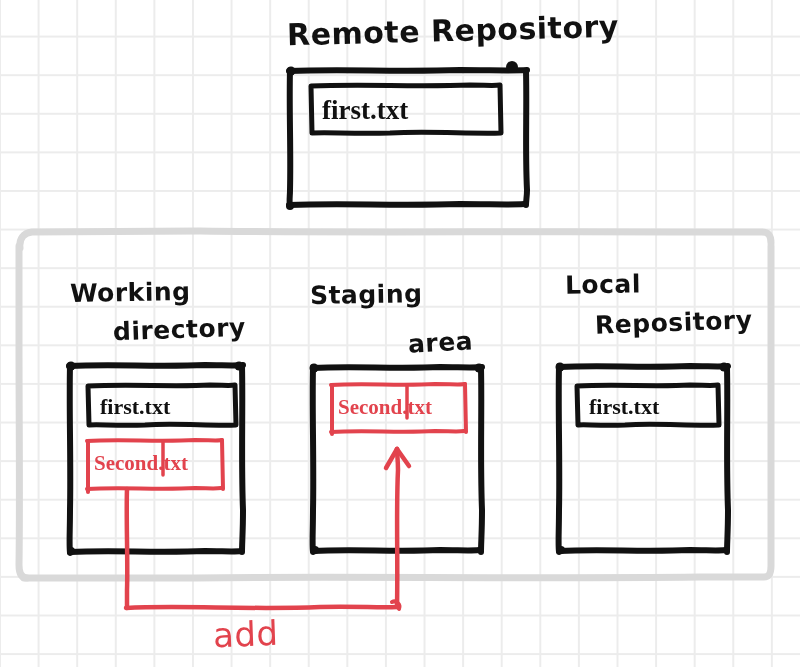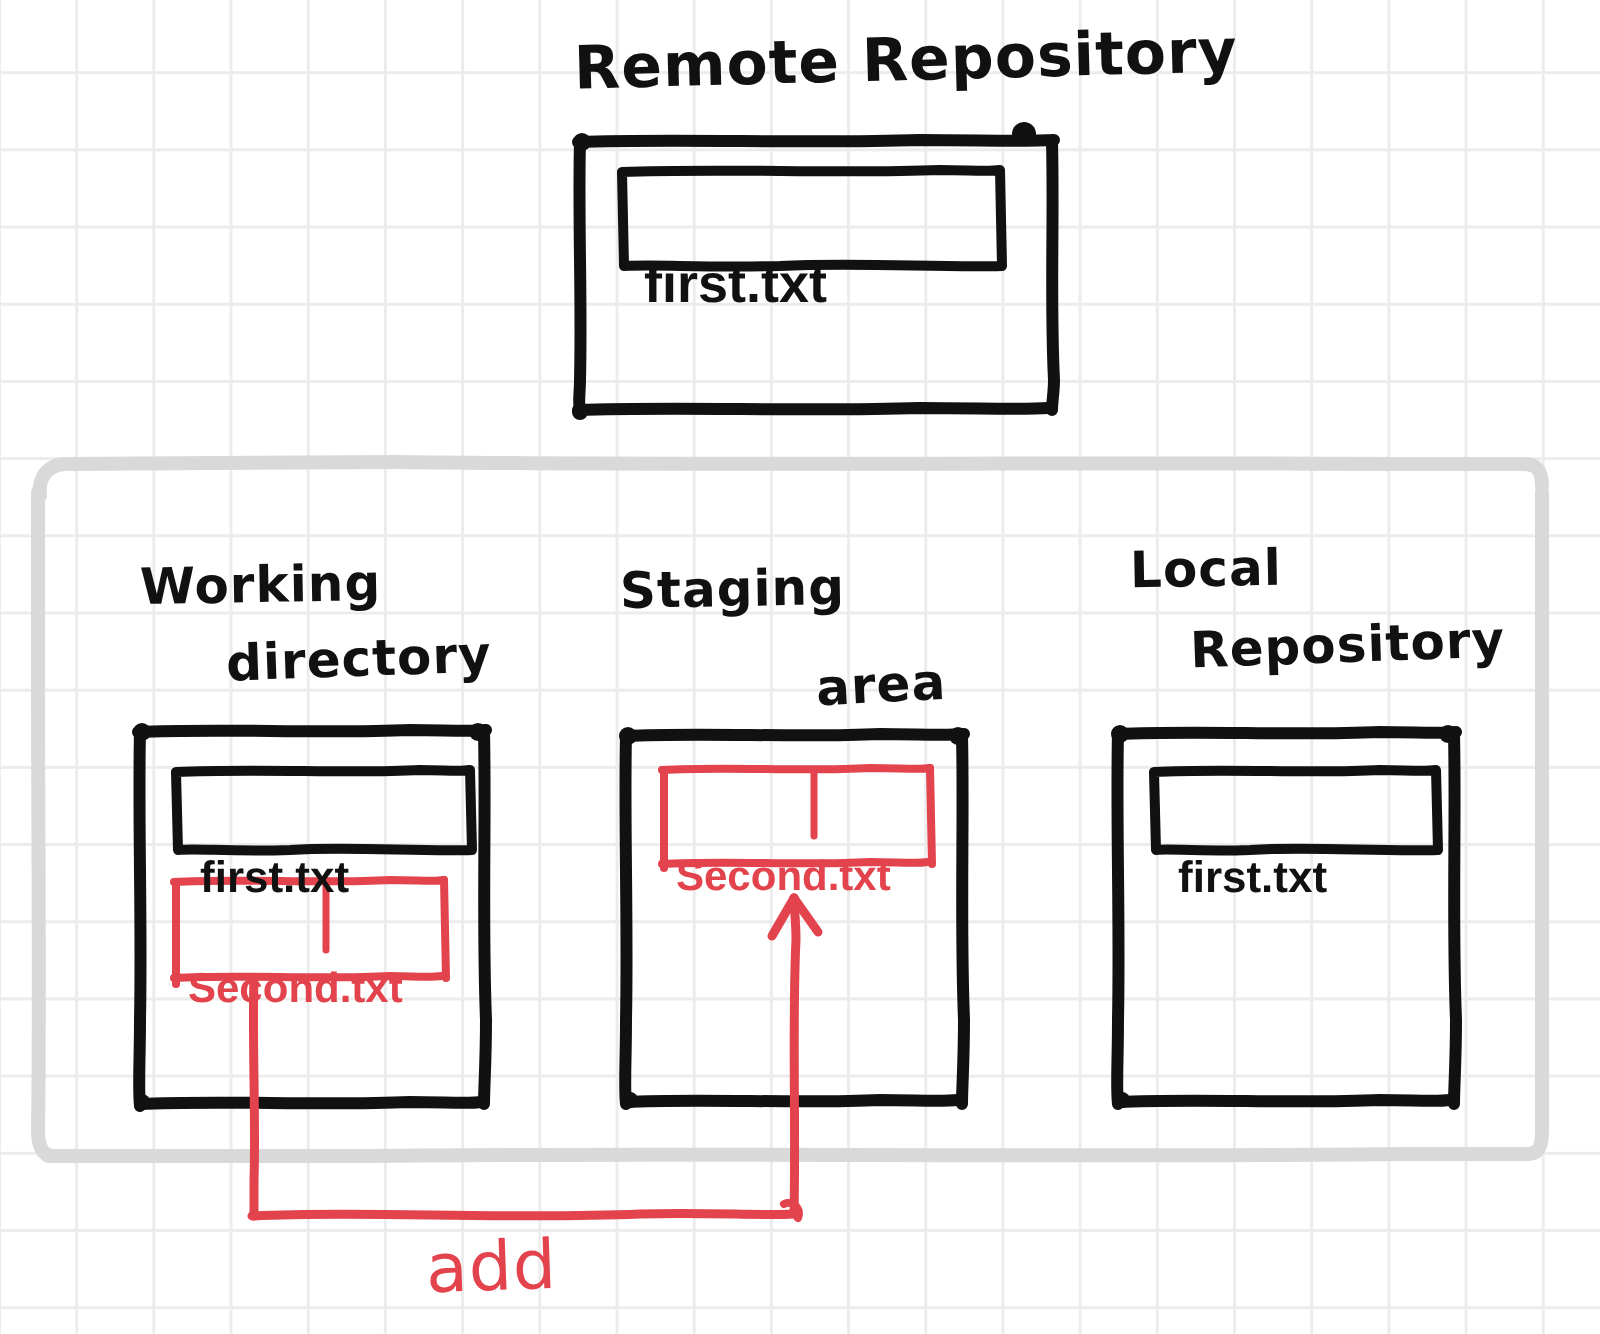--- a/index.html
+++ b/index.html
@@ -35,25 +35,24 @@
     color: #111111;
     font-family: "DejaVu Sans", sans-serif;
     font-weight: 700;
     white-space: nowrap;
     letter-spacing: 0.5px;
     line-height: 1.0;
     user-select: none;
   }
   .file-label {
     position: absolute;
-    font-family: Liberation Sans, sans-serif;
+    font-family: Liberation Serif, serif;
     font-weight: 700;
     white-space: nowrap;
     user-select: none;
-    margin-top: 32px;
   }
   .file-black { color: #111111; }
   .file-red  { color: #e2434d; }
   .red-label { color: #e2434d; }
 </style>
 </head>
 <body>
 
 <div id="canvas">
 

